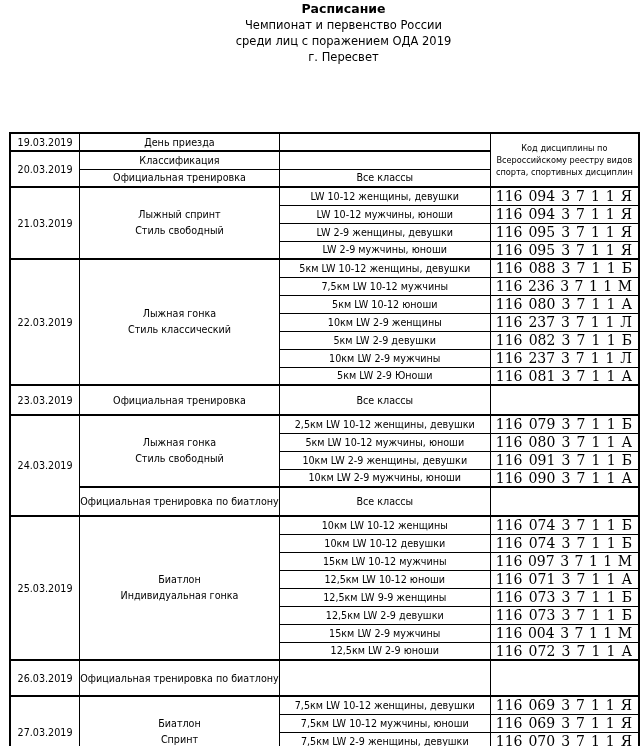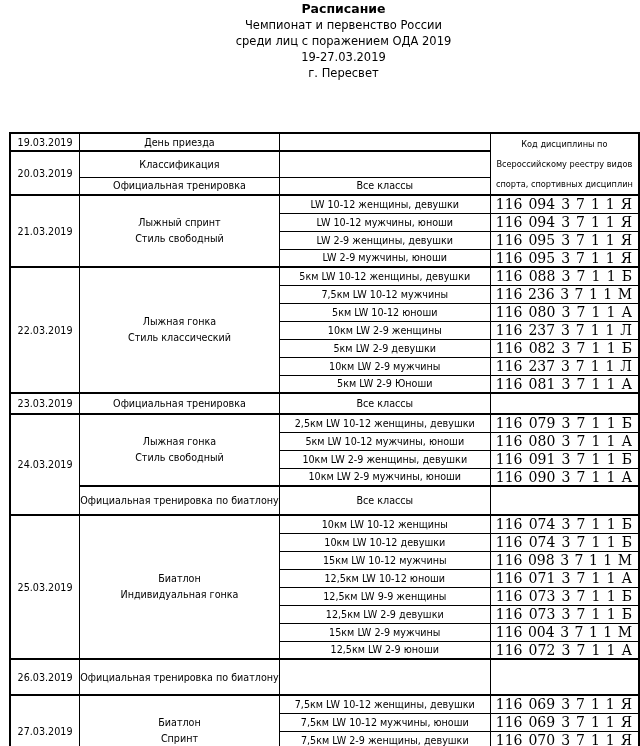--- a/index.html
+++ b/index.html
@@ -8,35 +8,34 @@
   .hdr { position: absolute; left: 0; width: 640px; text-align: center; }
   .hdr div { font-size: 11.5px; line-height: 16px; white-space: nowrap; padding-left: 47px; }
   .hdr .t1 { font-weight: bold; font-size: 12.5px; line-height: 17px; }
   table.sched { position: absolute; left: 9px; top: 132px; border-collapse: collapse;
                 table-layout: fixed; font-size: 9.6px; }
   table.sched td { border: 1px solid #000; padding: 0; text-align: center; vertical-align: middle;
                    white-space: nowrap; overflow: hidden; }
   td.date { border-left: 2px solid #000 !important; }
   td.thick-top { border-top: 2px solid #000 !important; }
   td.right { border-right: 2px solid #000 !important; }
-  td.codehead { font-size: 8.2px; line-height: 20px; white-space: normal !important; }
+  td.codehead { font-size: 8.2px; line-height: 12px; white-space: normal !important; }
   .codes { display: flex; justify-content: space-between; padding: 0 6px 0 5px;
            font-family: "DejaVu Serif", serif; font-size: 14px; }
   .codes span { display: inline-block; }
   .act div { line-height: 16px; }
   table.sched tr.last td { border-bottom: 2px solid #000; }
 </style>
 </head>
 <body>
 
 <div class="hdr" style="top:0px;">
   <div class="t1">Расписание</div>
   <div>Чемпионат и первенство России</div>
   <div>среди лиц с поражением ОДА 2019</div>
-  <div>19-27.03.2019</div>
   <div>г. Пересвет</div>
 </div>
 
 <table class="sched" id="sched">
   <colgroup>
     <col style="width:71px">
     <col style="width:188px">
     <col style="width:214px">
     <col style="width:152px">
   </colgroup>
@@ -213,21 +212,21 @@
             <span>116</span>
             <span>081</span>
             <span>3</span>
             <span>7</span>
             <span>1</span>
             <span>1</span>
             <span>А</span>
           </div>
         </td>
       </tr>
-      <tr style="height: 21px;">
+      <tr style="height: 30px;">
         <td class="date thick-top">23.03.2019</td>
         <td class="thick-top">Официальная тренировка</td>
         <td class="thick-top">Все классы</td>
         <td class="right thick-top"></td>
       </tr>
       <tr style="height: 18px;">
         <td class="date thick-top" rowspan="5">24.03.2019</td>
         <td class="act thick-top" rowspan="4">
           <div>Лыжная гонка</div>
           <div>Стиль свободный</div>
@@ -323,21 +322,21 @@
             <span>1</span>
             <span>Б</span>
           </div>
         </td>
       </tr>
       <tr style="height: 18px;">
         <td>15км  LW 10-12 мужчины</td>
         <td class="right">
           <div class="codes">
             <span>116</span>
-            <span>098</span>
+            <span>097</span>
             <span>3</span>
             <span>7</span>
             <span>1</span>
             <span>1</span>
             <span>М</span>
           </div>
         </td>
       </tr>
       <tr style="height: 18px;">
         <td>12,5км LW 10-12 юноши</td>

